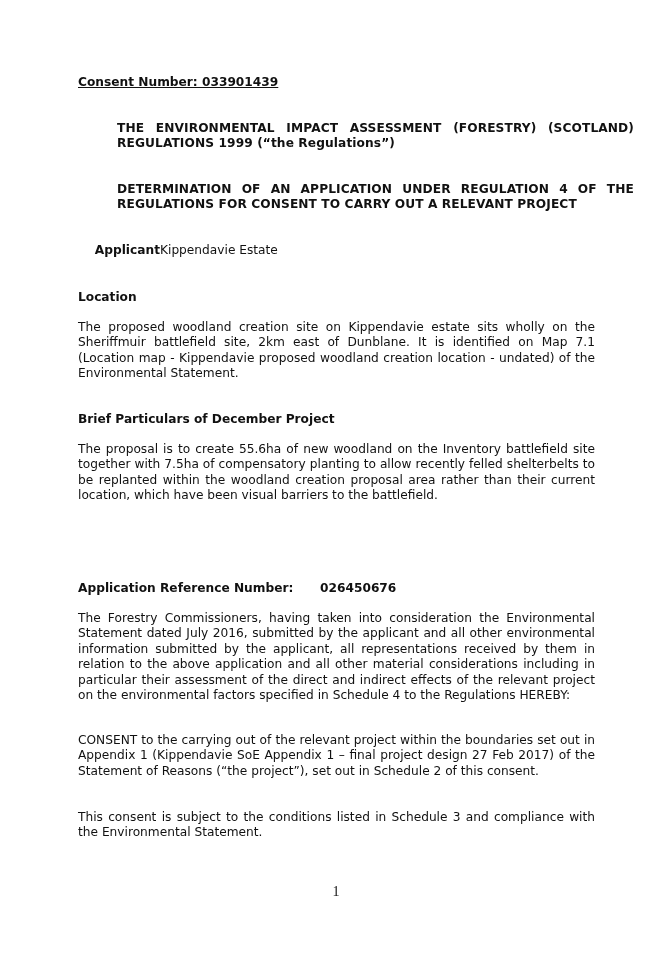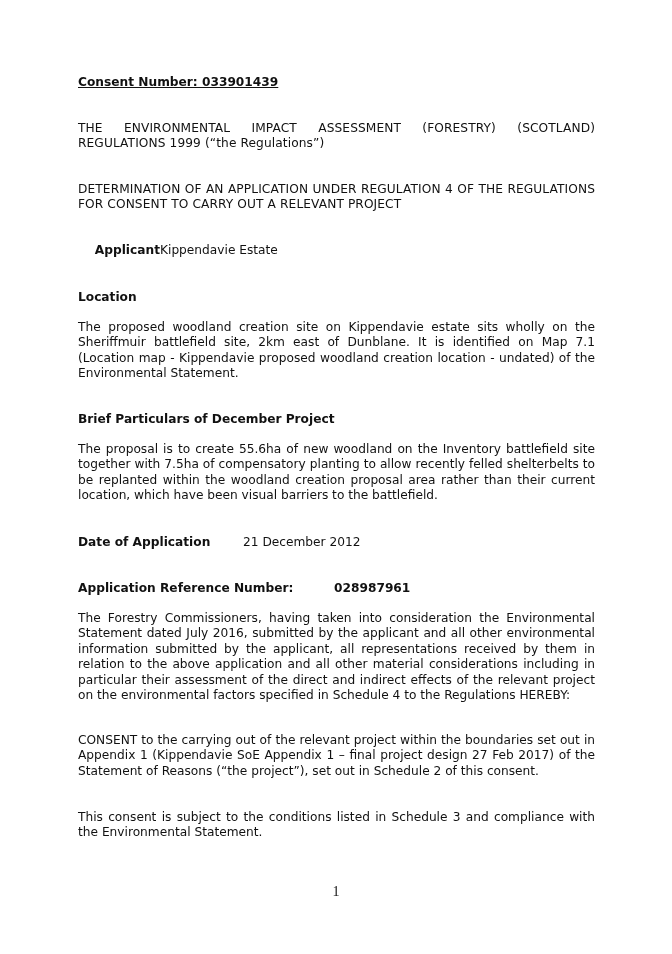--- a/index.html
+++ b/index.html
@@ -3,21 +3,21 @@
 <meta charset="utf-8">
 <style>
   html, body { margin: 0; padding: 0; background: #ffffff; }
   body { width: 672px; height: 954px; position: relative; overflow: hidden;
          font-family: "DejaVu Sans", sans-serif; color: #111; }
   .page { position: absolute; left: 0; top: 0; width: 672px; height: 736px; background: #fff; padding-left: 33px; }
   .blk { position: absolute; left: 78px; width: 517px; font-size: 12.2px; line-height: 15.4px; }
   .just { text-align: justify; text-align-last: left; }
   .b { font-weight: bold; }
   .u { text-decoration: underline; }
-  .caps { font-weight: normal; text-align: justify; letter-spacing: 0.1px; }
+  .caps { font-weight: bold; text-align: justify; letter-spacing: 0.1px; margin-left: 39px; }
   .label-row { display: flex; }
   .page-num { position: absolute; top: 884px; left: 0; width: 672px; text-align: center;
               font-family: "Liberation Serif", serif; font-size: 14px; }
 </style>
 </head>
 <body>
 
 <div class="page">
 
   <div class="blk b u" style="top:75px;">Consent Number: 033901439</div>
@@ -30,28 +30,24 @@
     <span class="b" style="width:82px;text-align:right;">Applicant</span>
     <span>Kippendavie Estate</span>
   </div>
 
   <div class="blk b" style="top:290px;">Location</div>
   <div class="blk just" style="top:320px;">The proposed woodland creation site on Kippendavie estate sits wholly on the Sheriffmuir battlefield site, 2km east of Dunblane.  It is identified on Map 7.1 (Location map - Kippendavie proposed woodland creation location - undated) of the Environmental Statement.</div>
 
   <div class="blk b" style="top:412px;">Brief Particulars of December Project</div>
   <div class="blk just" style="top:442px;">The proposal is to create 55.6ha of new woodland on the Inventory battlefield site together with 7.5ha of compensatory planting to allow recently felled shelterbelts to be replanted within the woodland creation proposal area rather than their current location, which have been visual barriers to the battlefield.</div>
 
-  <div class="blk label-row" style="top:535px;">
-    <span class="b" style="width:165px;">Date of Application</span>
-    <span>21 December 2012</span>
-  </div>
 
-  <div class="blk label-row" style="top:581px;gap:14px;">
+  <div class="blk label-row" style="top:581px;">
     <span class="b" style="width:242px;">Application Reference Number:</span>
-    <span class="b">028987961</span>
+    <span class="b">026450676</span>
   </div>
 
   <div class="blk just" style="top:611px;">The Forestry Commissioners, having taken into consideration the Environmental Statement dated July 2016, submitted by the applicant and all other environmental information submitted by the applicant, all representations received by them in relation to the above application and all other material considerations including in particular their assessment of the direct and indirect effects of the relevant project on the environmental factors specified in Schedule 4 to the Regulations HEREBY:</div>
 
   <div class="blk just" style="top:733px;">CONSENT to the carrying out of the relevant project within the boundaries set out in Appendix 1 (Kippendavie SoE Appendix 1 – final project design 27 Feb 2017) of the Statement of Reasons (“the project”), set out in Schedule 2 of this consent.</div>
 
   <div class="blk just" style="top:810px;">This consent is subject to the conditions listed in Schedule 3 and compliance with the Environmental Statement.</div>
 
   <div class="page-num">1</div>
 </div>

